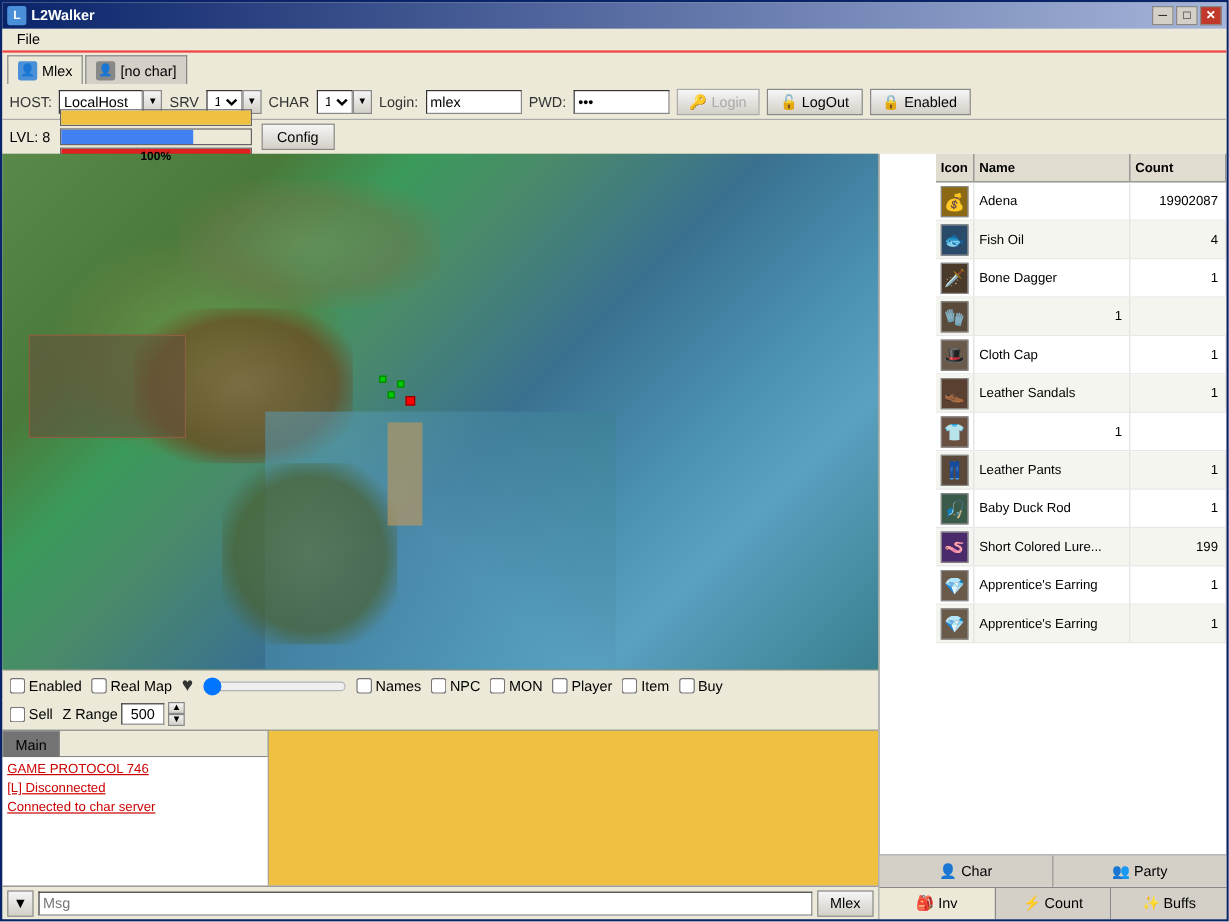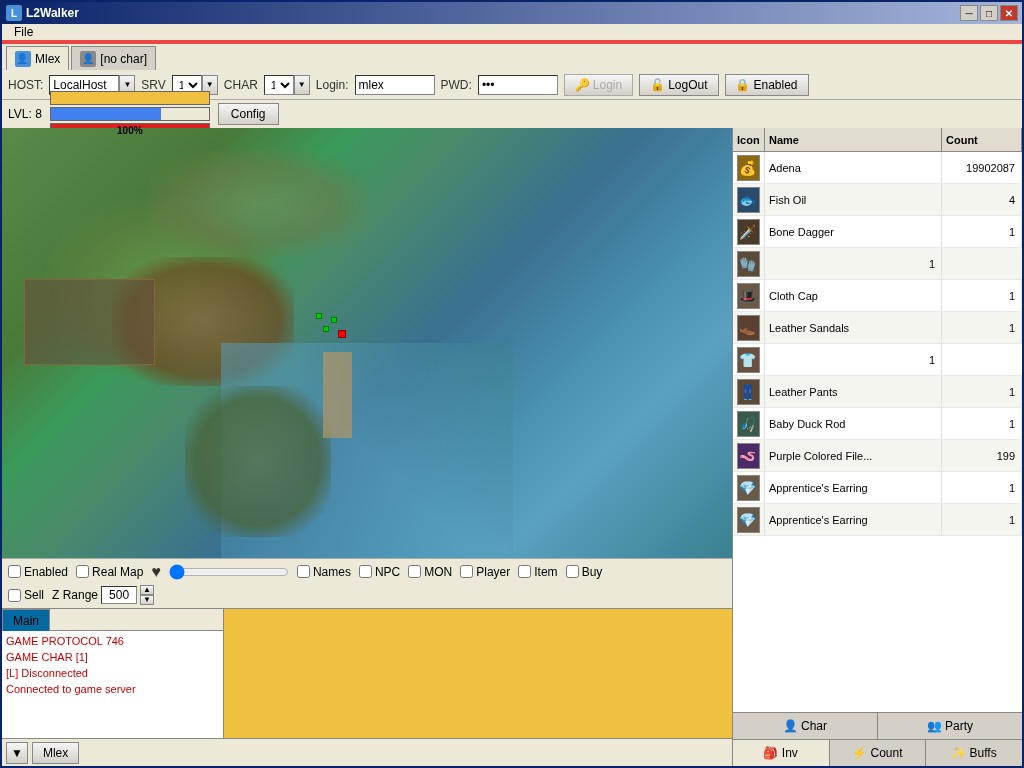--- a/index.html
+++ b/index.html
@@ -7,21 +7,21 @@
     
     .window { width: 1024px; height: 768px; background: #ece9d8; border: 2px solid #0a246a; display: flex; flex-direction: column; }
     
     .title-bar { background: linear-gradient(to right, #0a246a, #a6b5da); height: 22px; display: flex; align-items: center; justify-content: space-between; padding: 0 4px; color: white; font-weight: bold; font-size: 12px; flex-shrink: 0; }
     .title-bar-left { display: flex; align-items: center; gap: 4px; }
     .title-bar-icon { width: 16px; height: 16px; background: #4a90d9; border-radius: 2px; font-size: 10px; color: white; display: flex; align-items: center; justify-content: center; }
     .title-bar-controls { display: flex; gap: 2px; }
     .tb-btn { width: 18px; height: 16px; background: #d4d0c8; border: 1px solid #888; font-size: 10px; display: flex; align-items: center; justify-content: center; cursor: pointer; color: black; }
     .tb-btn.close { background: #c0392b; color: white; }
     
-    .menu-bar { background: #ece9d8; border-bottom: 4px solid #ef4444; padding: 2px 4px; height: 20px; display: flex; align-items: center; flex-shrink: 0; }
+    .menu-bar { background: #ece9d8; border-bottom: 2px solid #ef4444; padding: 2px 4px; height: 20px; display: flex; align-items: center; flex-shrink: 0; }
     .menu-item { padding: 0 8px; cursor: pointer; height: 18px; display: flex; align-items: center; }
     
     .tabs-bar { background: #ece9d8; padding: 2px 4px 0 4px; display: flex; gap: 2px; flex-shrink: 0; height: 26px; }
     .tab { background: #d4d0c8; border: 1px solid #888; border-bottom: none; padding: 2px 8px; cursor: pointer; display: flex; align-items: center; gap: 4px; height: 24px; }
     .tab.active { background: #ece9d8; }
     
     .toolbar { background: #ece9d8; padding: 3px 6px; display: flex; align-items: center; gap: 6px; flex-shrink: 0; border-bottom: 1px solid #aaa; height: 30px; }
     .toolbar-label { color: #333; }
     .toolbar-input { border: 1px inset #888; background: white; height: 20px; padding: 0 3px; }
     .toolbar-btn { background: linear-gradient(to bottom, #f5f5f5, #d4d0c8); border: 1px solid #888; height: 22px; padding: 0 10px; cursor: pointer; display: flex; align-items: center; gap: 3px; }
@@ -45,21 +45,21 @@
     
     .map-container { position: relative; flex: 1; overflow: hidden; background: #4a7a3a; }
     
     .map-controls { background: #ece9d8; padding: 4px 6px; display: flex; align-items: center; gap: 8px; flex-shrink: 0; border-top: 1px solid #aaa; height: 26px; }
     .checkbox-group { display: flex; align-items: center; gap: 3px; }
     .slider { width: 120px; height: 16px; }
     .z-range-input { width: 36px; height: 18px; border: 1px inset #888; background: white; text-align: center; }
     
     .inventory-panel { width: 290px; border-left: 1px solid #888; display: flex; flex-direction: column; background: white; flex-shrink: 0; }
     
-    .inv-table { flex: 1; overflow: hidden; display: flex; flex-direction: column; }
+    .inv-table { flex: 1; overflow: hidden; display: flex; flex-direction: column; margin-left: 47px; }
     .inv-table-header { display: grid; grid-template-columns: 32px 1fr 80px; background: #e0ddd0; border-bottom: 1px solid #888; height: 24px; }
     .inv-col-header { padding: 3px 4px; border-right: 1px solid #888; font-weight: bold; font-size: 11px; display: flex; align-items: center; }
     
     .inv-table-body { flex: 1; overflow-y: auto; overflow-x: hidden; }
     .inv-row { display: grid; grid-template-columns: 32px 1fr 80px; border-bottom: 1px solid #e8e8e8; height: 32px; }
     .inv-row:nth-child(even) { background: #f5f5f0; }
     .inv-cell { padding: 2px 4px; border-right: 1px solid #e0e0e0; display: flex; align-items: center; font-size: 11px; }
     .inv-cell.count { justify-content: flex-end; padding-right: 6px; }
     .item-icon { width: 26px; height: 26px; border: 1px solid #888; display: flex; align-items: center; justify-content: center; font-size: 14px; background: #333; }
     
@@ -68,23 +68,23 @@
     .inv-tab-row2 { display: flex; }
     .inv-tab { flex: 1; background: #d4d0c8; border-right: 1px solid #888; padding: 4px; cursor: pointer; display: flex; align-items: center; justify-content: center; gap: 3px; font-size: 11px; height: 26px; }
     .inv-tab:last-child { border-right: none; }
     .inv-tab.active { background: #ece9d8; }
     
     .chat-area { display: flex; border-top: 1px solid #888; height: 130px; }
     
     .chat-main { flex: 1; display: flex; flex-direction: column; border-right: 1px solid #888; }
     .chat-tabs { display: flex; border-bottom: 1px solid #888; height: 22px; }
     .chat-tab { background: #d4d0c8; border: 1px solid #888; border-bottom: none; padding: 2px 10px; cursor: pointer; height: 22px; display: flex; align-items: center; }
-    .chat-tab.active { background: #0369a1; }
+    .chat-tab.active { background: #737373; }
     .chat-messages { flex: 1; overflow-y: auto; background: white; padding: 2px 4px; }
-    .chat-msg { font-size: 11px; line-height: 16px; }
+    .chat-msg { font-size: 11px; line-height: 16px; text-decoration: underline; }
     .chat-msg.red { color: #cc0000; }
     
     .chat-yellow-area { width: 508px; background: #f0c040; flex-shrink: 0; }
     
     .chat-input-bar { display: flex; align-items: center; gap: 4px; padding: 3px 4px; background: #ece9d8; border-top: 1px solid #888; height: 28px; flex-shrink: 0; }
     .chat-input-btn { background: linear-gradient(to bottom, #f5f5f5, #d4d0c8); border: 1px solid #888; height: 22px; padding: 0 4px; cursor: pointer; }
     .chat-input-field { flex: 1; height: 20px; border: 1px inset #888; padding: 0 3px; background: white; }
     .chat-send-btn { background: linear-gradient(to bottom, #f5f5f5, #d4d0c8); border: 1px solid #888; height: 22px; padding: 0 10px; cursor: pointer; }
     
     
@@ -266,30 +266,30 @@
 
       <div class="chat-area">
         <div class="chat-main">
           <div class="chat-tabs">
             <div class="chat-tab active">
               <span>Main</span>
             </div>
           </div>
           <div class="chat-messages">
             <div class="chat-msg red">GAME PROTOCOL 746</div>
-            <div class="chat-msg red">GAME CHAR [1]</div>
             <div class="chat-msg red">[L] Disconnected</div>
-            <div class="chat-msg red">Connected to game server</div>
+            <div class="chat-msg red">Connected to char server</div>
           </div>
         </div>
         <div class="chat-yellow-area"></div>
       </div>
 
       <div class="chat-input-bar">
         <button class="chat-input-btn">▼</button>
+        <input class="chat-input-field" placeholder="Msg" style="">
         <button class="chat-send-btn">Mlex</button>
       </div>
     </div>
 
     <div class="inventory-panel">
       <div class="inv-table">
         <div class="inv-table-header">
           <div class="inv-col-header">Icon</div>
           <div class="inv-col-header">Name</div>
           <div class="inv-col-header">Count</div>
@@ -363,21 +363,21 @@
                 <div class="item-icon" style="background:#3a5a4a;">🎣</div>
               </div>
             <div class="inv-cell">Baby Duck Rod</div>
             <div class="inv-cell count">1</div>
           </div>
 
           <div class="inv-row">
             <div class="inv-cell">
                 <div class="item-icon" style="background:#4a2a6a;">🪱</div>
               </div>
-            <div class="inv-cell">Purple Colored File...</div>
+            <div class="inv-cell">Short Colored Lure...</div>
             <div class="inv-cell count">199</div>
           </div>
 
           <div class="inv-row">
             <div class="inv-cell">
                 <div class="item-icon" style="background:#6a5a4a;">💎</div>
               </div>
             <div class="inv-cell">Apprentice's Earring</div>
             <div class="inv-cell count">1</div>
           </div>

